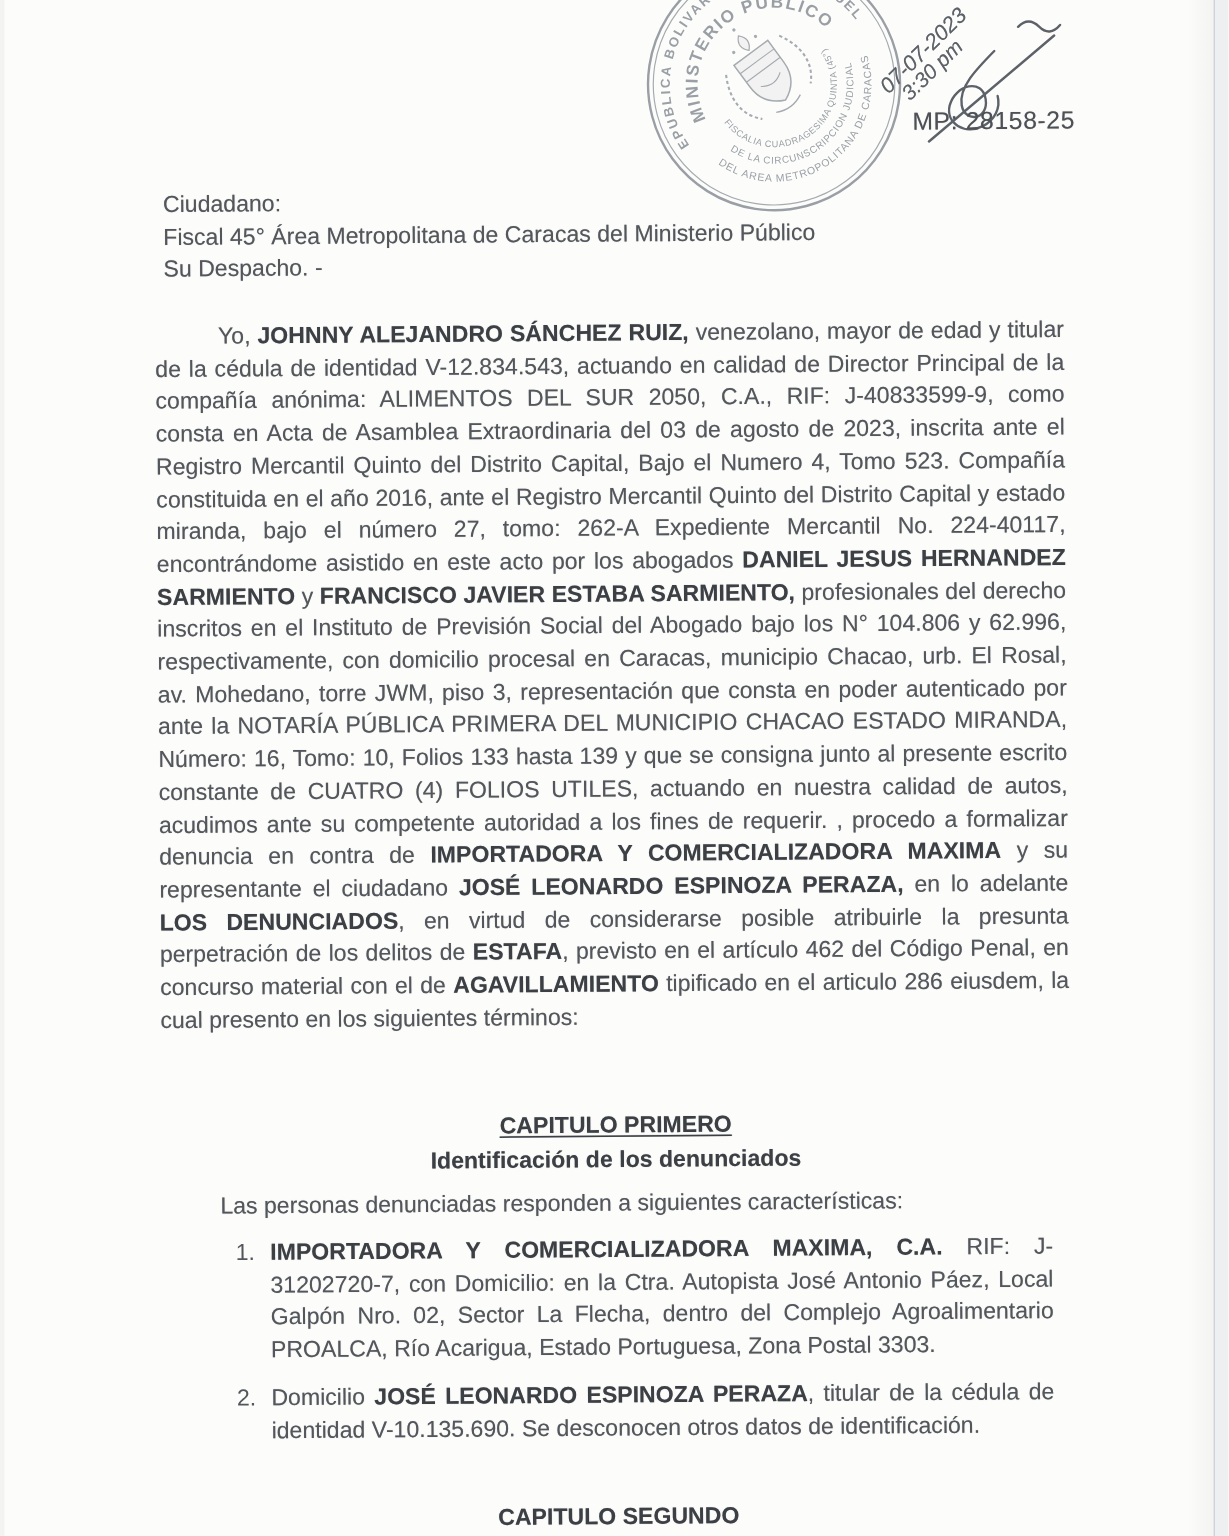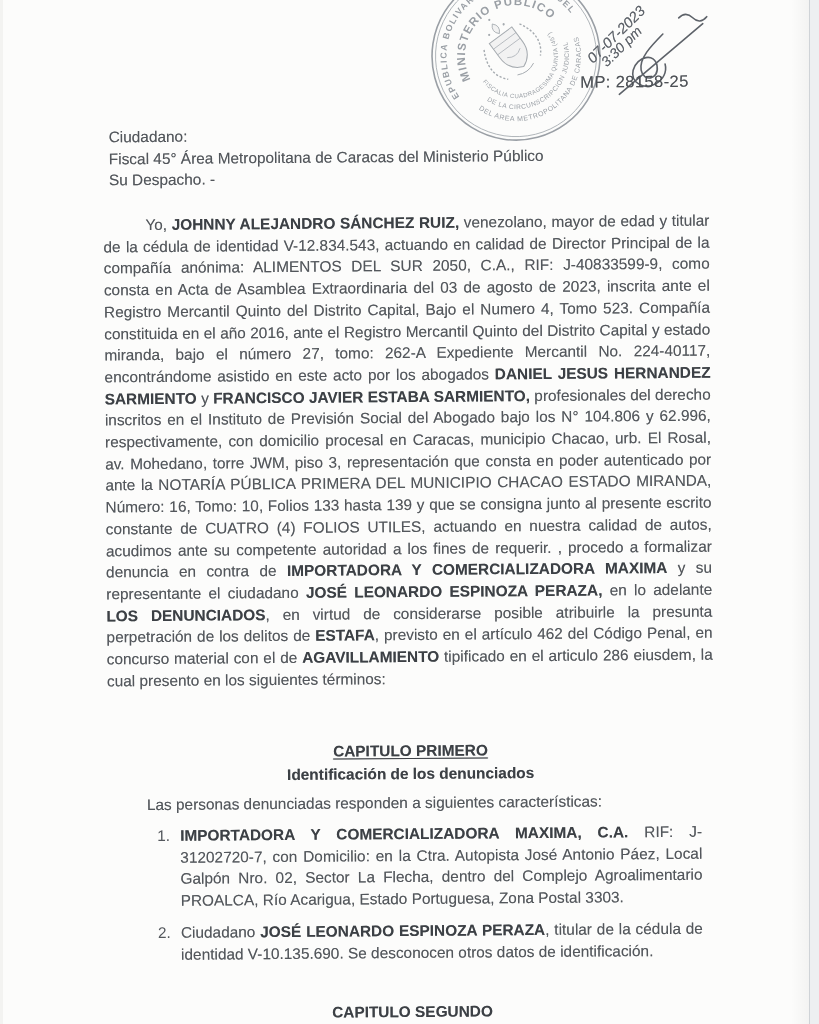--- a/index.html
+++ b/index.html
@@ -34,21 +34,21 @@
   .st-top{font-size:8.8px;letter-spacing:1.4px;font-weight:bold;}
   .st-inner{font-size:11.5px;letter-spacing:1.2px;font-weight:bold;}
   .st-b1{font-size:6.1px;letter-spacing:.4px;}
   .st-b2{font-size:6.6px;letter-spacing:.5px;}
   .st-b3{font-size:7px;letter-spacing:.6px;}
   .hw{position:absolute;color:#5d6269;font-style:italic;white-space:nowrap;
       text-shadow:0 0 .4px rgba(93,98,105,.6);}
   .hw-date{left:583px;top:28px;font-size:14.5px;transform:rotate(-44deg);}
   .hw-time{left:600px;top:40px;font-size:14px;transform:rotate(-44deg);}
   .signature{position:absolute;left:605px;top:8px;width:120px;height:100px;}
-  .mp{position:absolute;left:584px;top:74px;font-size:16.5px;letter-spacing:.4px;
+  .mp{position:absolute;left:612px;top:74px;font-size:16.5px;letter-spacing:.4px;
       color:#4d5156;text-shadow:0 0 .5px rgba(77,81,86,.5);}
   
   .edge-right{position:absolute;right:0;top:0;width:9px;height:100%;background:#edeff1;}
   .edge-line{position:absolute;right:8px;top:0;width:2px;height:100%;background:#cfd3d7;}
   .edge-fade{position:absolute;right:10px;top:0;width:18px;height:100%;
              background:linear-gradient(to right,rgba(0,0,0,0),rgba(0,0,0,.035));}
   .edge-left{position:absolute;left:0;top:0;width:3px;height:100%;background:#f3f3f1;}
 </style>
 </head>
 <body>
@@ -108,21 +108,21 @@
     <div class="txt ch-title u ch1">CAPITULO PRIMERO</div>
     <div class="txt ch-title ch1sub">Identificación de los denunciados</div>
     <div class="txt intro">Las personas denunciadas responden a siguientes características:</div>
 
     <div class="li li1">
       <span class="num">1.</span>
       <div class="li-text"><span class="b">IMPORTADORA Y COMERCIALIZADORA MAXIMA, C.A.</span><span> RIF: J-31202720-7, con Domicilio: en la Ctra. Autopista José Antonio Páez, Local Galpón Nro. 02, Sector La Flecha, dentro del Complejo Agroalimentario PROALCA, Río Acarigua, Estado Portuguesa, Zona Postal 3303.</span></div>
     </div>
     <div class="li li2">
       <span class="num">2.</span>
-      <div class="li-text"><span>Ciudadano </span><span class="b">JOSÉ LEONARDO ESPINOZA PERAZA</span><span>, titular de la cédula de identidad V-10.135.690. Se desconocen otros datos de identificación.</span></div>
+      <div class="li-text"><span>Domicilio </span><span class="b">JOSÉ LEONARDO ESPINOZA PERAZA</span><span>, titular de la cédula de identidad V-10.135.690. Se desconocen otros datos de identificación.</span></div>
     </div>
 
     <div class="txt ch-title ch2">CAPITULO SEGUNDO</div>
   </div>
 
   <div class="edge-fade"></div>
   <div class="edge-line"></div>
   <div class="edge-right"></div>
   <div class="edge-left"></div>
 </div>

